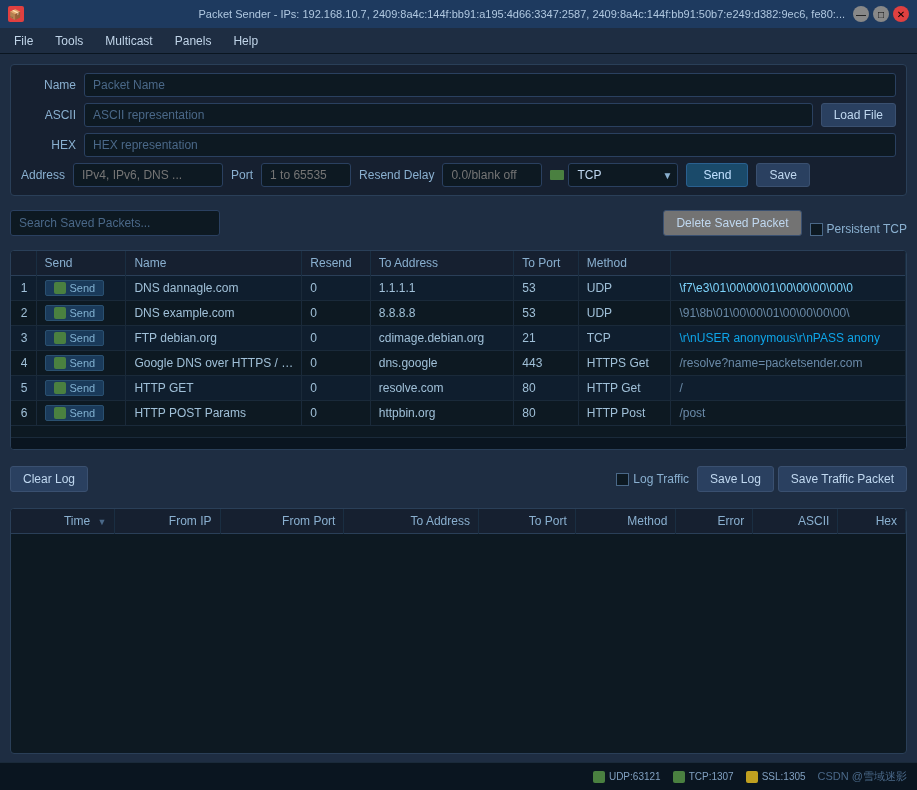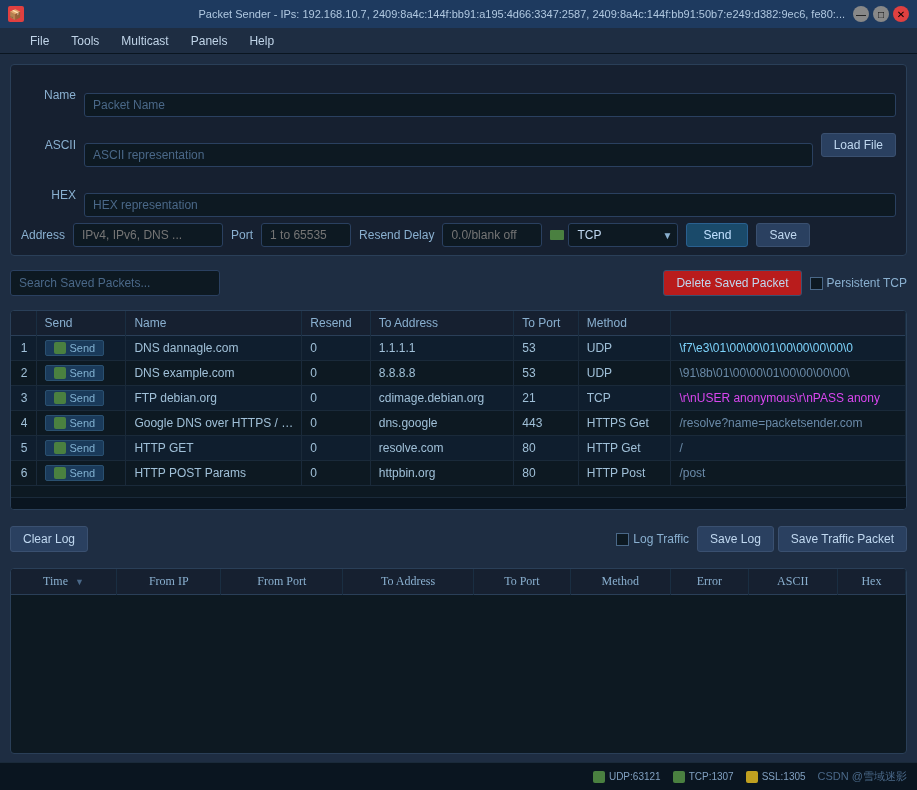--- a/index.html
+++ b/index.html
@@ -53,21 +53,21 @@
     }
     .title-btn.minimize { background: #888; }
     .title-btn.maximize { background: #888; }
     .title-btn.close { background: #e04040; }
     
     .menu-bar {
       background: #1e2d42;
       height: 26px;
       display: flex;
       align-items: center;
-      padding: 0 20px;
+      padding: 0 4px;
       gap: 2px;
       flex-shrink: 0;
       border-bottom: 1px solid #0a1520;
     }
     .menu-item {
       padding: 3px 10px;
       cursor: pointer;
       border-radius: 3px;
       color: #c0d4e8;
       font-size: 12px;
@@ -107,21 +107,20 @@
     }
     .form-input {
       flex: 1;
       background: #0d1922;
       border: 1px solid #2a4060;
       border-radius: 3px;
       color: #8ab0d0;
       padding: 3px 8px;
       font-size: 12px;
       height: 24px;
-      margin-top: 20px;
     }
     .form-input::placeholder { color: #4a6888; }
     .load-file-btn {
       background: #2a4060;
       border: 1px solid #3a5070;
       color: #c0d8f0;
       padding: 3px 12px;
       border-radius: 3px;
       cursor: pointer;
       font-size: 12px;
@@ -181,38 +180,38 @@
       color: #c0d8f0;
       padding: 3px 12px;
       border-radius: 3px;
       cursor: pointer;
       font-size: 12px;
       height: 24px;
     }
     
     .filter-bar {
       display: flex;
-      align-items: center;
+      align-items: flex-end;
       gap: 8px;
       flex-shrink: 0;
     }
     .search-input {
       background: #0d1922;
       border: 1px solid #2a4060;
       border-radius: 3px;
       color: #4a6888;
       padding: 3px 8px;
       font-size: 12px;
       height: 26px;
       width: 210px;
     }
     .search-input::placeholder { color: #4a6888; }
     .spacer { flex: 1; }
     .delete-btn {
-      background: #b91c1c;
+      background: #737373;
       border: 1px solid #3a5070;
       color: #c0d8f0;
       padding: 3px 12px;
       border-radius: 3px;
       cursor: pointer;
       font-size: 12px;
       height: 26px;
       white-space: nowrap;
     }
     .persistent-label {
@@ -338,26 +337,25 @@
       width: 100%;
       border-collapse: collapse;
       font-size: 12px;
     }
     .log-table thead tr {
       background: #162030;
       border-bottom: 1px solid #2a3f58;
     }
     .log-table th {
       padding: 5px 8px;
-      text-align: center;
+      text-align: right;
       color: #8ab0d0;
       font-weight: normal;
       border-right: 1px solid #1a2e42;
       white-space: nowrap;
-      font-family: Liberation Serif, serif;
     }
     .log-table th .sort-arrow {
       color: #4a6888;
       margin-left: 4px;
       font-size: 9px;
     }
     .log-table tbody {
       background: #0a1520;
     }
     
@@ -548,21 +546,21 @@
         <button class="send-cell-btn">
           <span class="send-icon-small"></span>
           Send
         </button>
       </td>
       <td>FTP debian.org</td>
       <td>0</td>
       <td>cdimage.debian.org</td>
       <td>21</td>
       <td>TCP</td>
-      <td style="color:#d946ef;">\r\nUSER anonymous\r\nPASS anony</td>
+      <td style="color:#0ea5e9;">\r\nUSER anonymous\r\nPASS anony</td>
     </tr>
             <tr>
       <td class="row-num">4</td>
       <td>
         <button class="send-cell-btn">
           <span class="send-icon-small"></span>
           Send
         </button>
       </td>
       <td>Google DNS over HTTPS / DoH</td>

